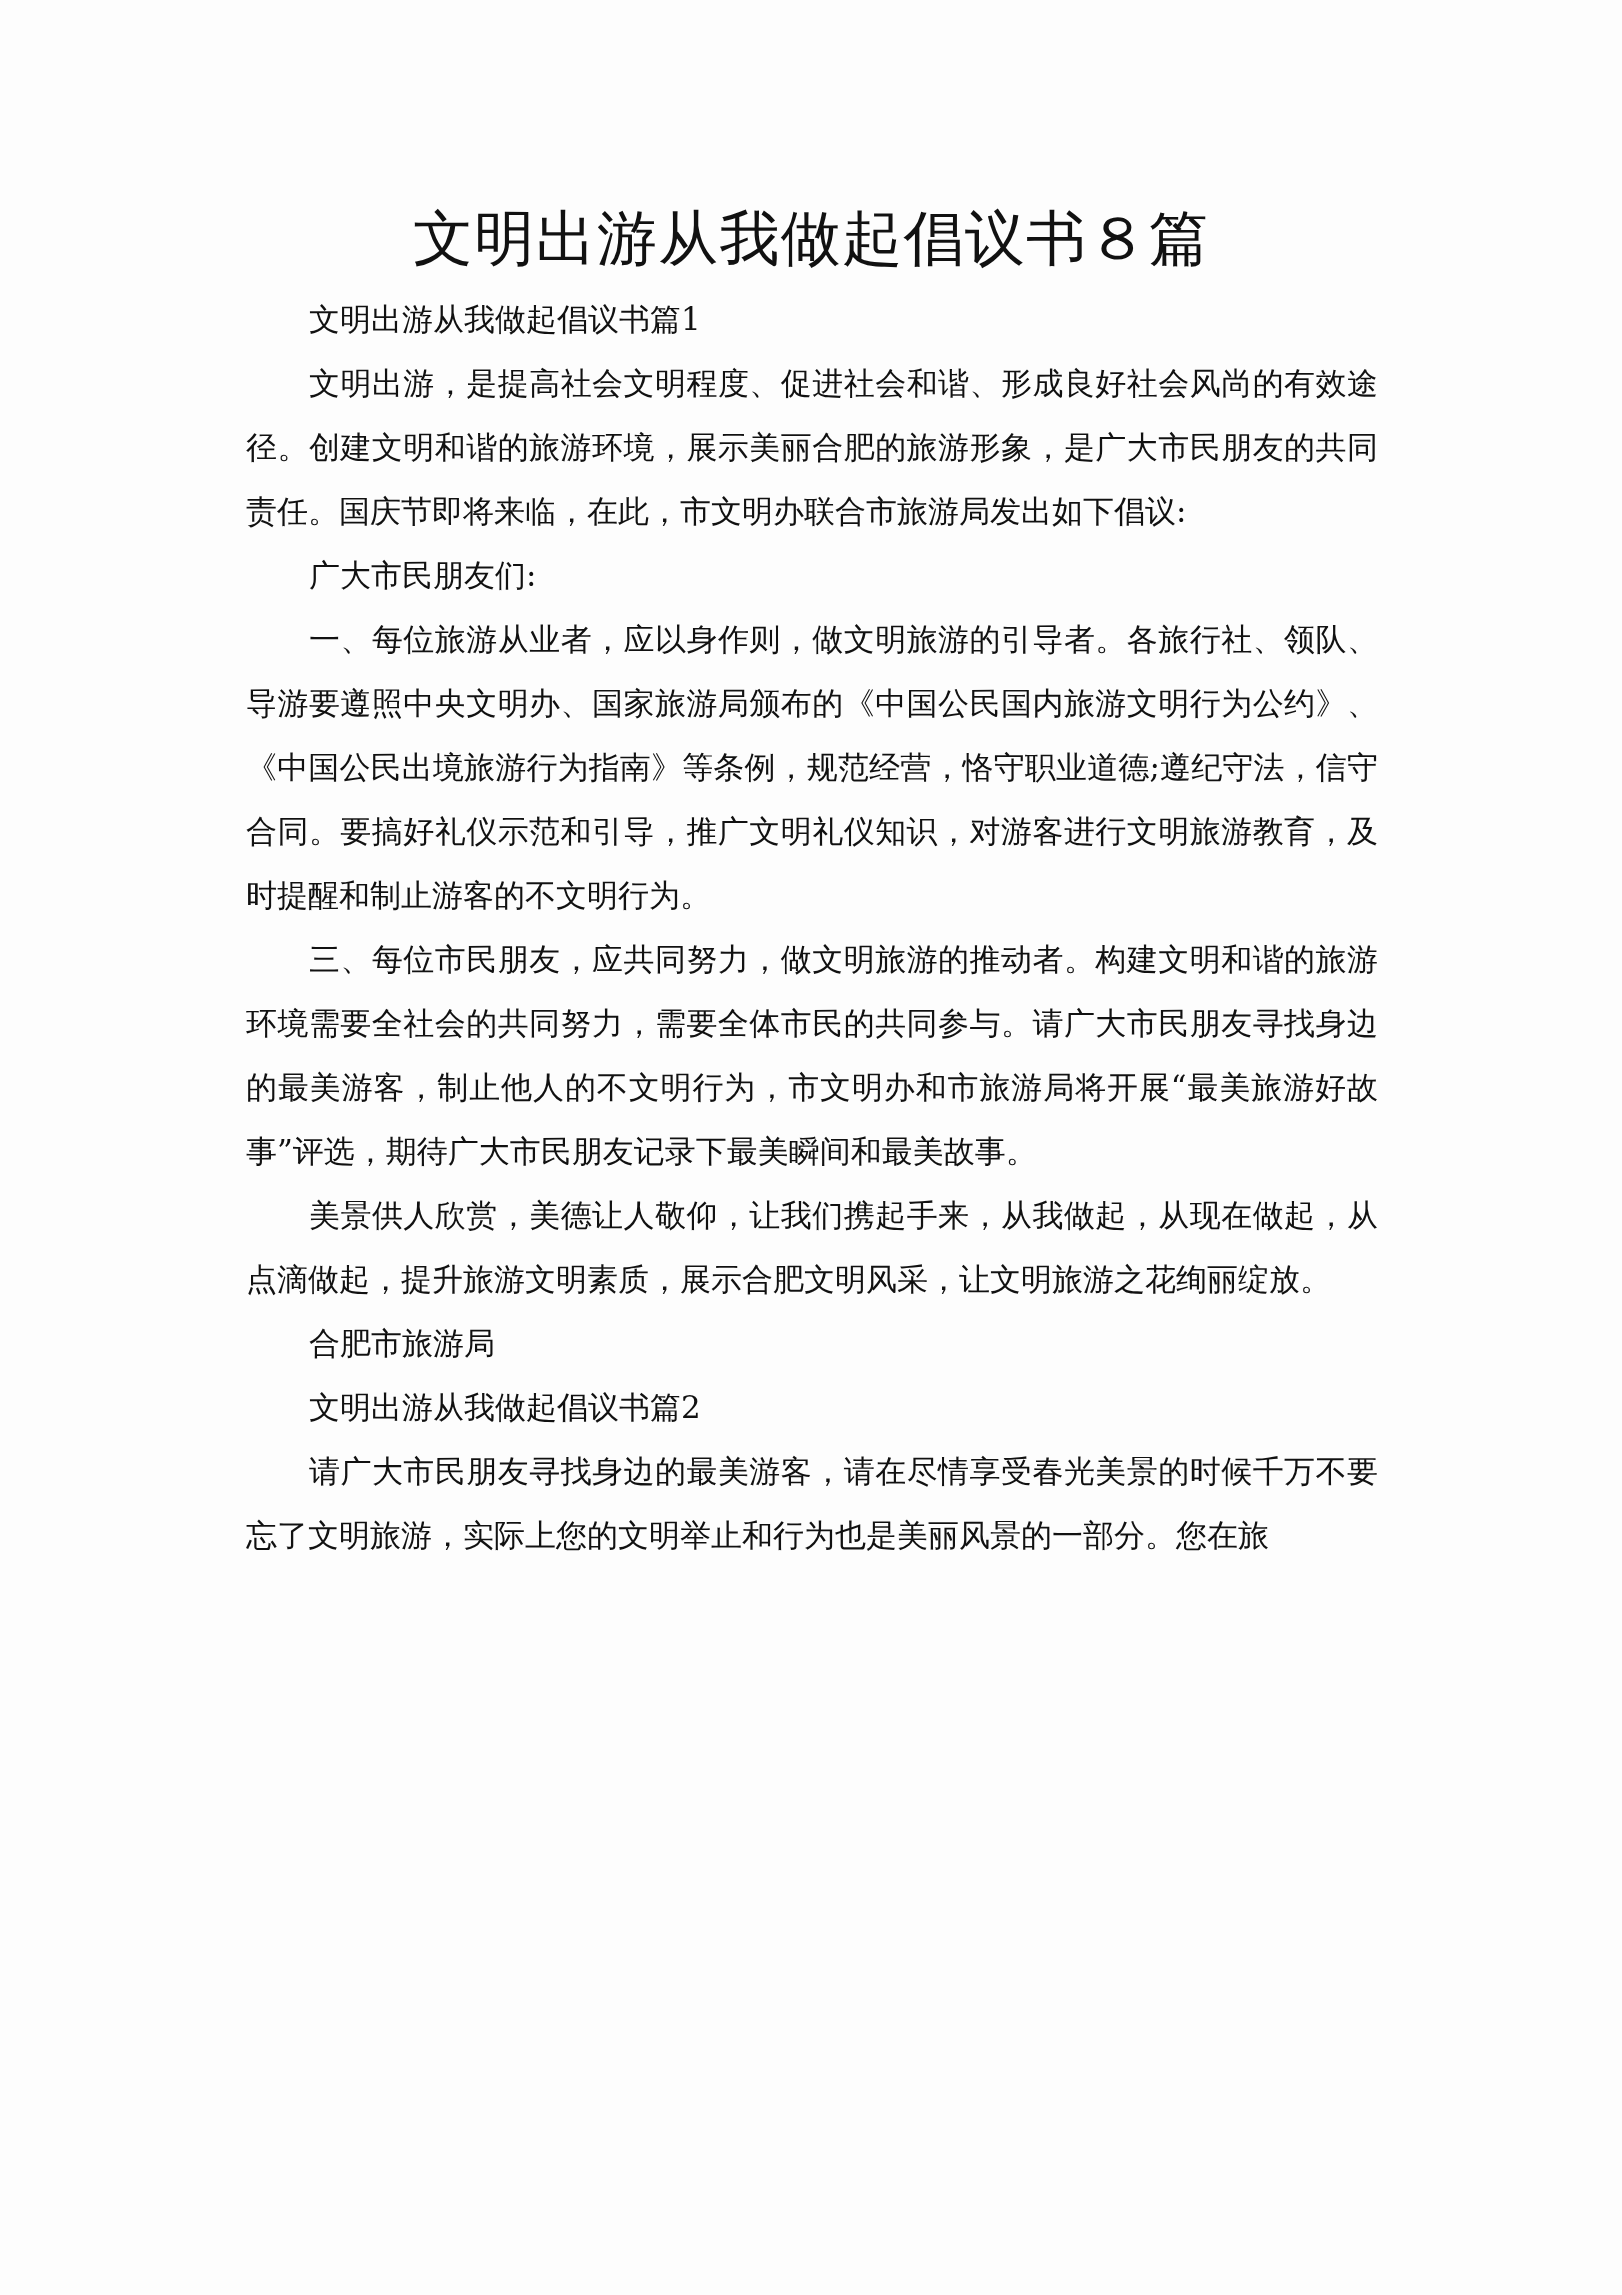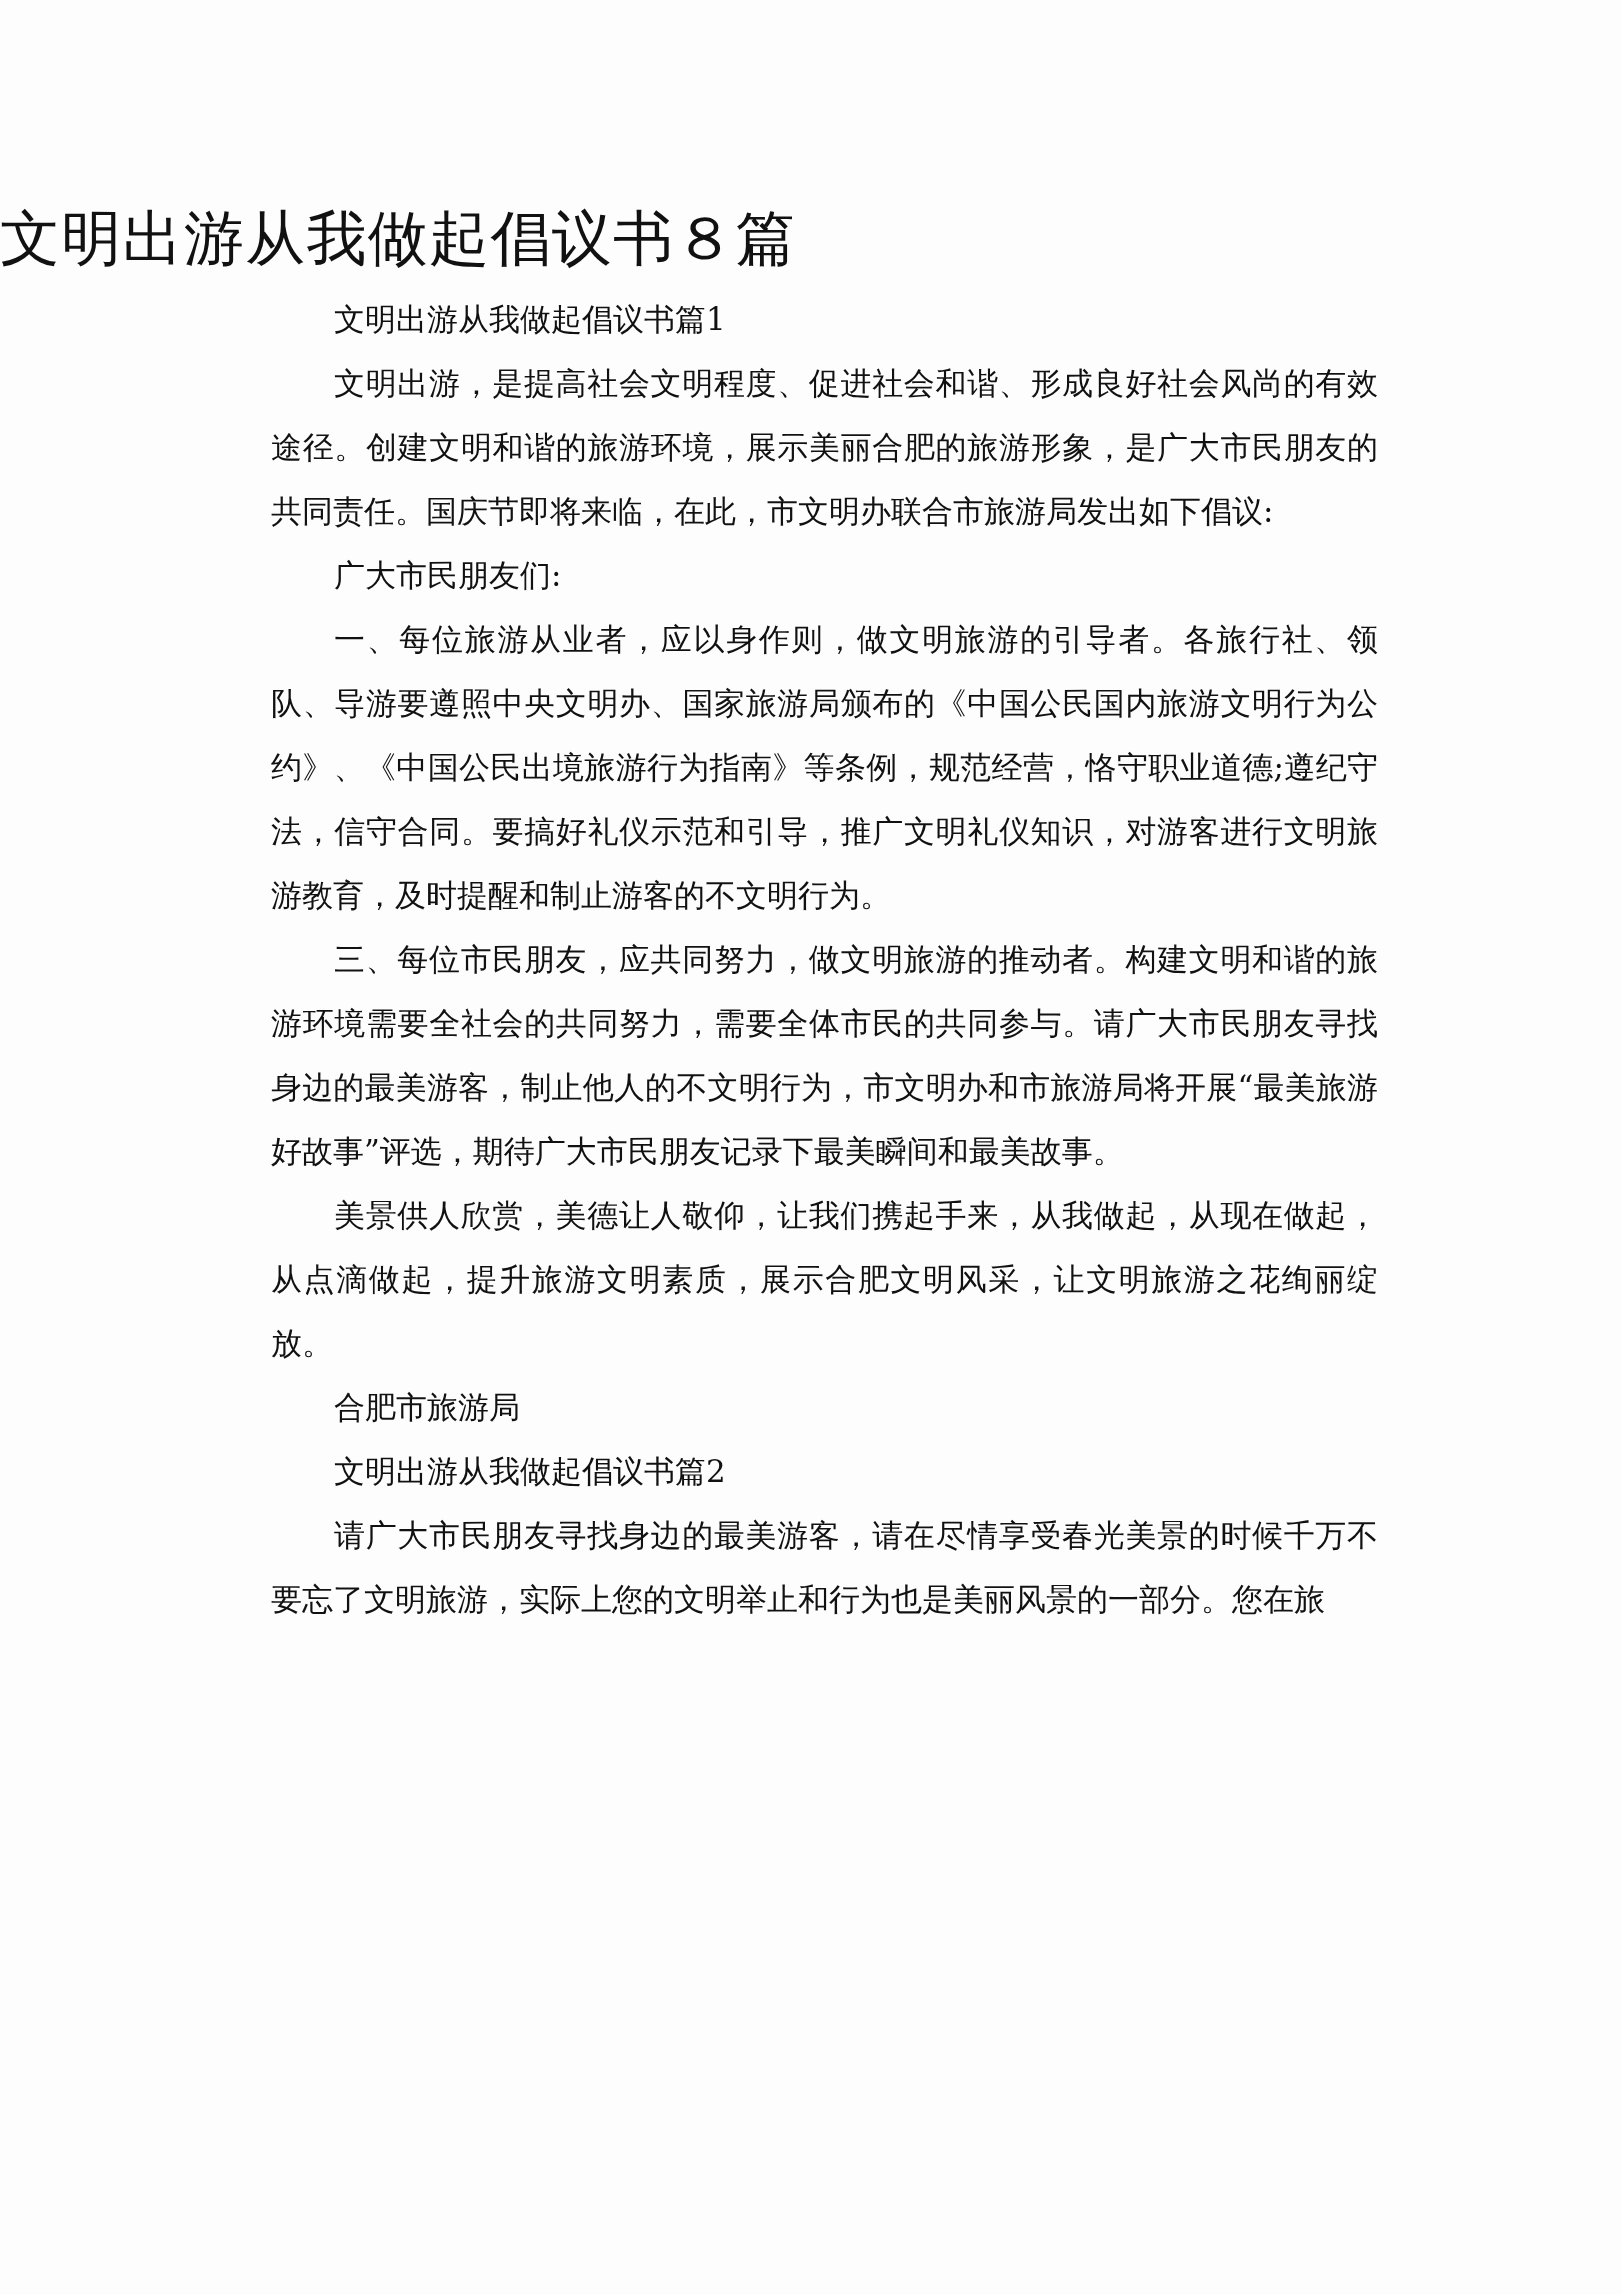--- a/index.html
+++ b/index.html
@@ -1,23 +1,23 @@
 <!DOCTYPE html>
 <html style="font-size:10.5px"><head>
 <meta charset="utf-8">
 <style>
   html, body { margin: 0; padding: 0; background: #fdfdfd; }
   body { width: 1623px; height: 2295px; position: relative; overflow: hidden;
          font-family: "DejaVu Serif", "Liberation Serif", serif; color: #111; }
-  .title { position: absolute; left: 0; width: 1623px; top: 196px; 
+  .title { position: absolute; left: 0; width: 1623px; top: 196px; text-align: center;
            font-size: 60px; line-height: 85px; font-weight: normal; letter-spacing: 1.3px; margin: 0; }
   .body { position: absolute; left: 246px; top: 287px; width: 1132px; }
   .p { font-size: 31px; line-height: 64px; margin: 0; text-align: justify; text-align-last: left;
        word-break: break-all; }
-  .indent { text-indent: 63px; margin-left: 25px; }
+  .indent { text-indent: 63px; }
 </style>
 </head>
 <body>
 
 <h1 class="title">文明出游从我做起倡议书８篇</h1>
 
 <div class="body">
   <p class="p indent">文明出游从我做起倡议书篇1</p>
   <p class="p indent">文明出游，是提高社会文明程度、促进社会和谐、形成良好社会风尚的有效途径。创建文明和谐的旅游环境，展示美丽合肥的旅游形象，是广大市民朋友的共同责任。国庆节即将来临，在此，市文明办联合市旅游局发出如下倡议:</p>
   <p class="p indent">广大市民朋友们:</p>

